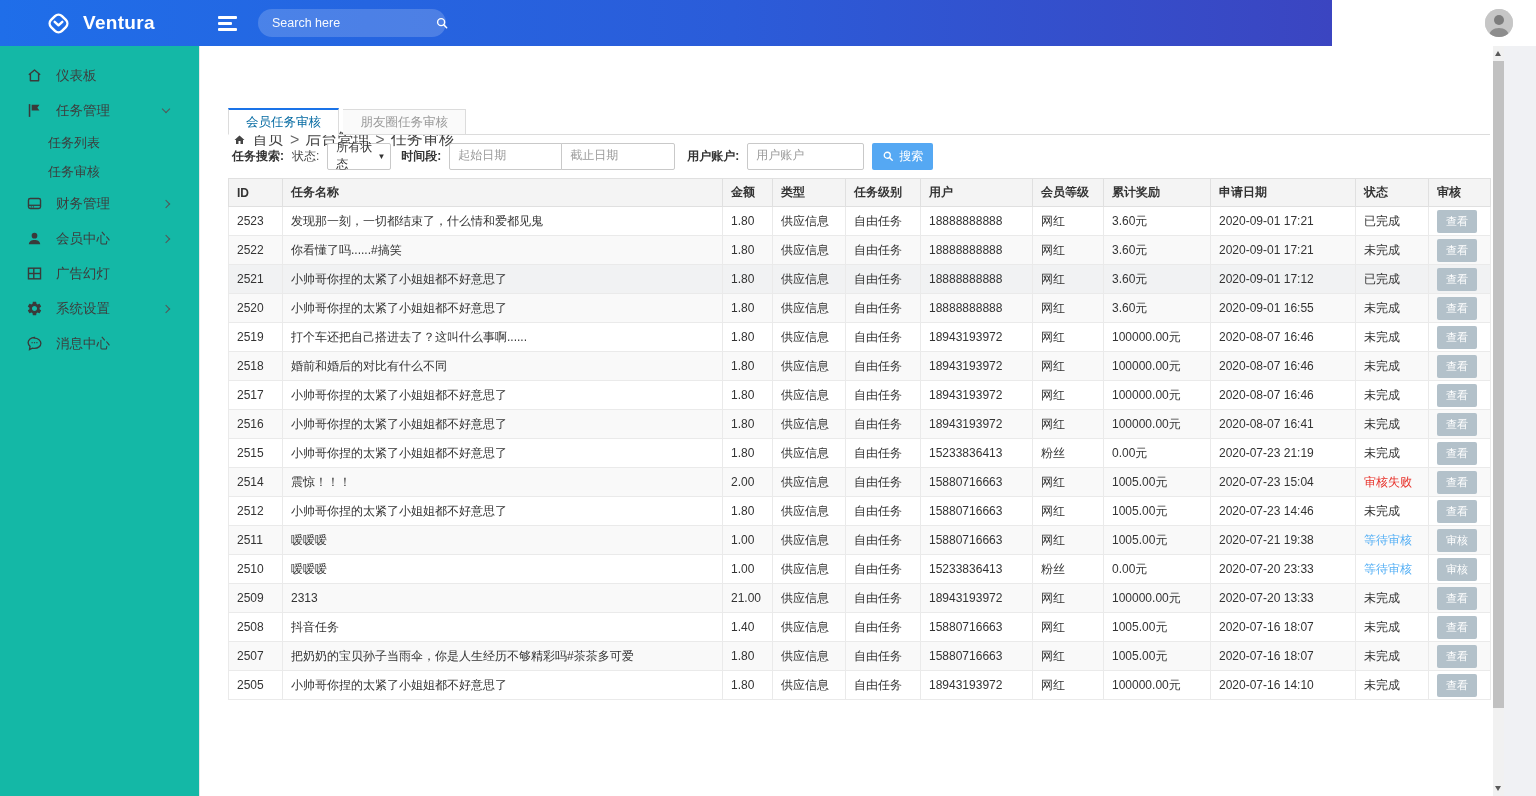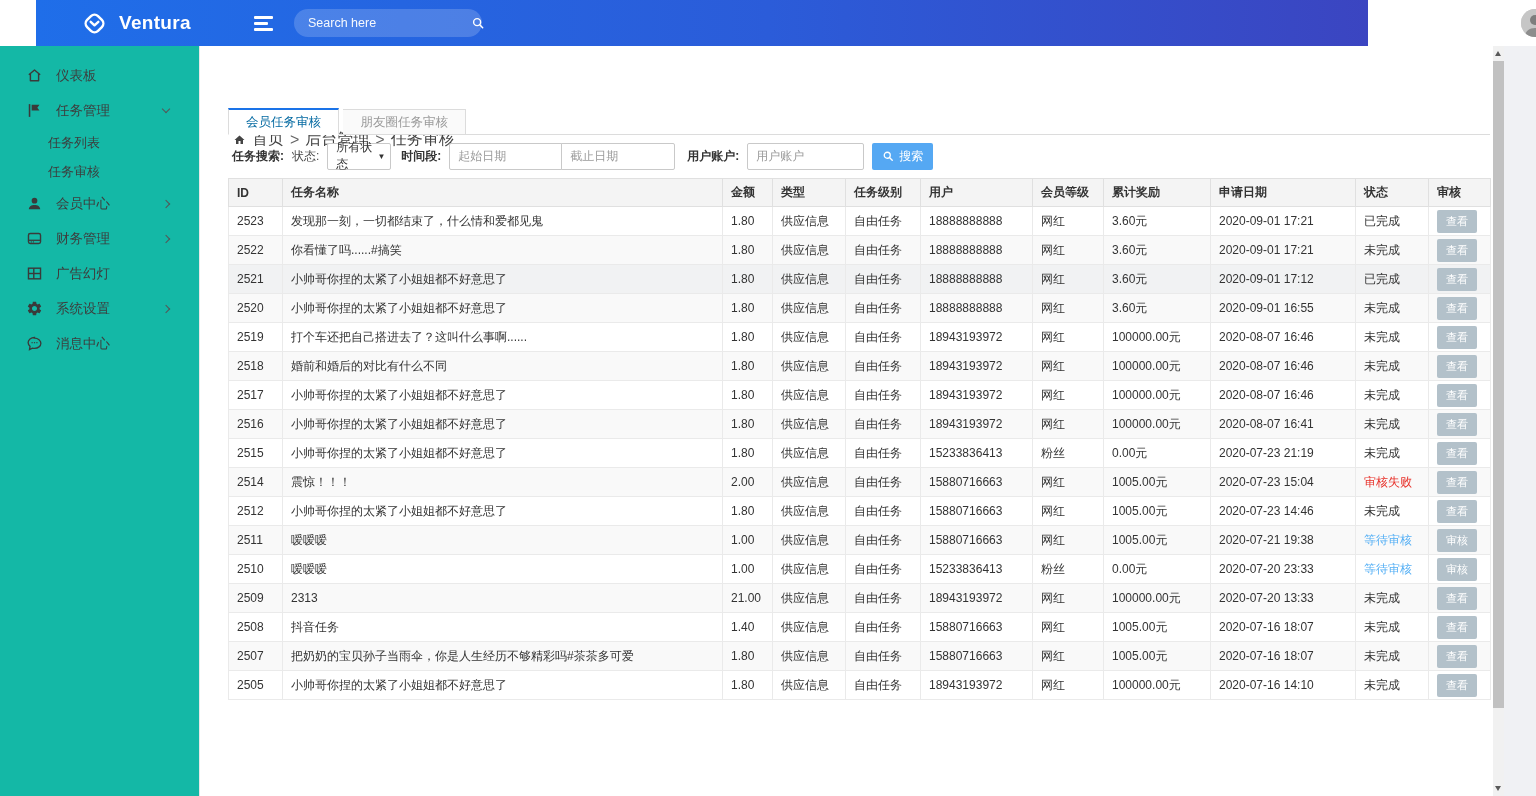--- a/index.html
+++ b/index.html
@@ -4,21 +4,21 @@
 <style>
   * { box-sizing: border-box; }
   html,body { margin:0; padding:0; }
   body {
     width:1536px; height:796px; overflow:hidden; position:relative;
     font-family:"Liberation Sans","DejaVu Sans",sans-serif;
     background:#ffffff; color:#333;
   }
   
   .topbar{ position:absolute; left:0; top:0; width:1332px; height:46px;
-    background:linear-gradient(90deg,#1f6ee9 0%,#2b5cd9 55%,#3b45c1 100%); z-index:5;margin-left:36px;}
+    background:linear-gradient(90deg,#1f6ee9 0%,#2b5cd9 55%,#3b45c1 100%); z-index:5;}
   .brand{ position:absolute; left:44px; top:8px; height:30px; display:flex; align-items:center; gap:10px; color:#fff;}
   .brand-name{ font-size:19px; font-weight:bold; letter-spacing:.3px;}
   .hamburger{ position:absolute; left:218px; top:16px; width:20px; cursor:pointer;}
   .hamburger div{ height:2.6px; background:#fff; border-radius:1px; margin-bottom:3.4px;}
   .hamburger .b1{width:19px;} .hamburger .b2{width:14px;} .hamburger .b3{width:19px; margin-bottom:0;}
   .search-pill{ position:absolute; left:258px; top:9px; width:188px; height:28px;
     background:rgba(255,255,255,.18); border-radius:15px; display:flex; align-items:center; padding:0 12px;}
   .search-pill input{ flex:1; background:transparent; border:none; outline:none; color:#fff; font-size:12.5px;}
   .search-pill input::placeholder{ color:#ffffff; opacity:.95;}
   .avatar{ position:absolute; left:1485px; top:9px; width:28px; height:28px; border-radius:50%; overflow:hidden;
@@ -45,21 +45,21 @@
   .tab.active{ background:#fff; color:#0369a1; border-top:2px solid #1a73e8; border-bottom:1px solid #fff; position:relative; top:1px; margin-top:-1px;}
   .tab.inactive{ background:#fafafa; color:#9a9a9a; border-left:none; height:26px; position:relative; top:1px;}
   
   .filters{ position:absolute; left:28px; top:96px; height:28px; display:flex; align-items:center; font-size:12px; color:#333;}
   .flabel{ font-weight:bold; margin:0 8px 0 4px; white-space:nowrap;}
   .flabel.plain{ font-weight:normal; color:#4a4a4a;}
   .fselect{ width:64px; height:27px; border:1px solid #c9c9c9; border-radius:2px; display:flex; align-items:center;
     justify-content:space-between; padding:0 5px 0 8px; cursor:pointer; background:#fff;}
   .fselect .arrow{ font-size:8px; color:#333;}
   .ftext{ height:27px; border:1px solid #c9c9c9; border-radius:2px; padding:0 8px; font-size:12px; outline:none;
-    font-family:Liberation Serif, serif; color:#333;}
+    font-family:Liberation Mono, monospace; color:#333;}
   .ftext::placeholder{ color:#9a9a9a;}
   .date1{ width:113px; border-radius:2px 0 0 2px;}
   .date2{ width:114px; margin-left:-1px; border-radius:0 2px 2px 0;}
   .acct{ width:117px;}
   .search-btn{ height:27px; margin-left:8px; padding:0 10px; background:#55a8f3; color:#fff; border:none;
     border-radius:2px; font-size:12px; cursor:pointer; display:flex; align-items:center; gap:5px; font-family:inherit;}
   
   .table-wrap{ position:absolute; left:28px; top:132px; width:1262px;}
   table{ border-collapse:collapse; width:1262px; table-layout:fixed; font-size:12px;}
   th{ background:#f4f4f4; font-weight:bold; text-align:left; padding:5px 8px; border:1px solid #e0e0e0;
@@ -138,37 +138,37 @@
   </div>
   <div class="side-sub">
     <span>任务列表</span>
   </div>
   <div class="side-sub">
     <span>任务审核</span>
   </div>
   <div class="side-item">
     <span class="ico">
       <svg width="17" height="17" viewBox="0 0 24 24">
-          <circle cx="12" cy="8" r="4" fill="#3a3a3a"></circle>
-          <path d="M4 20c0-4 3.6-6 8-6s8 2 8 6z" fill="#3a3a3a"></path>
-        </svg>
-    </span>
-    <span>会员中心</span>
-    <span class="chev right"></span>
-  </div>
-  <div class="side-item">
-    <span class="ico">
-      <svg width="17" height="17" viewBox="0 0 24 24">
           <rect x="3.5" y="5" width="17" height="14" rx="2.5" fill="none" stroke="#3a3a3a" stroke-width="2"></rect>
           <line x1="3.5" y1="14.5" x2="20.5" y2="14.5" stroke="#3a3a3a" stroke-width="1.8"></line>
           <circle cx="7.5" cy="16.8" r="0.9" fill="#3a3a3a"></circle>
           <circle cx="10.5" cy="16.8" r="0.9" fill="#3a3a3a"></circle>
         </svg>
     </span>
     <span>财务管理</span>
+    <span class="chev right"></span>
+  </div>
+  <div class="side-item">
+    <span class="ico">
+      <svg width="17" height="17" viewBox="0 0 24 24">
+          <circle cx="12" cy="8" r="4" fill="#3a3a3a"></circle>
+          <path d="M4 20c0-4 3.6-6 8-6s8 2 8 6z" fill="#3a3a3a"></path>
+        </svg>
+    </span>
+    <span>会员中心</span>
     <span class="chev right"></span>
   </div>
   <div class="side-item">
     <span class="ico">
       <svg width="17" height="17" viewBox="0 0 24 24">
           <rect x="3.5" y="4.5" width="17" height="15" fill="none" stroke="#3a3a3a" stroke-width="2"></rect>
           <line x1="11" y1="4.5" x2="11" y2="19.5" stroke="#3a3a3a" stroke-width="2"></line>
           <line x1="3.5" y1="12" x2="20.5" y2="12" stroke="#3a3a3a" stroke-width="2"></line>
         </svg>
     </span>

